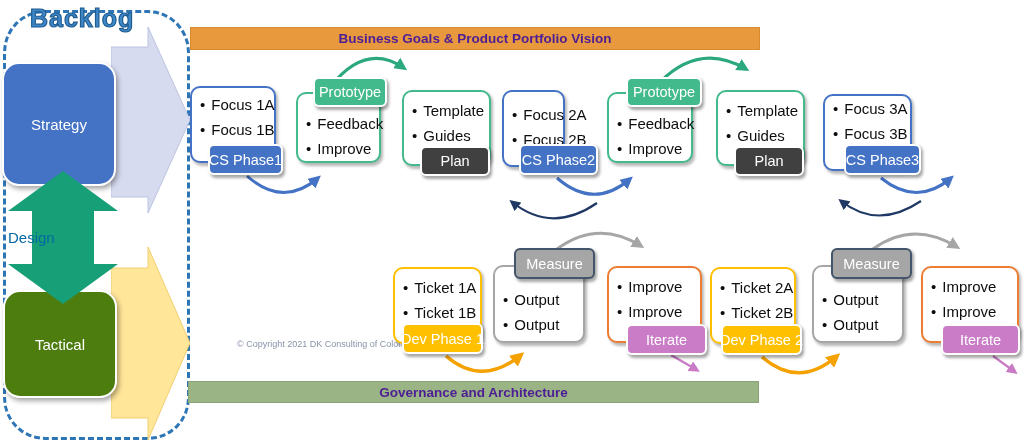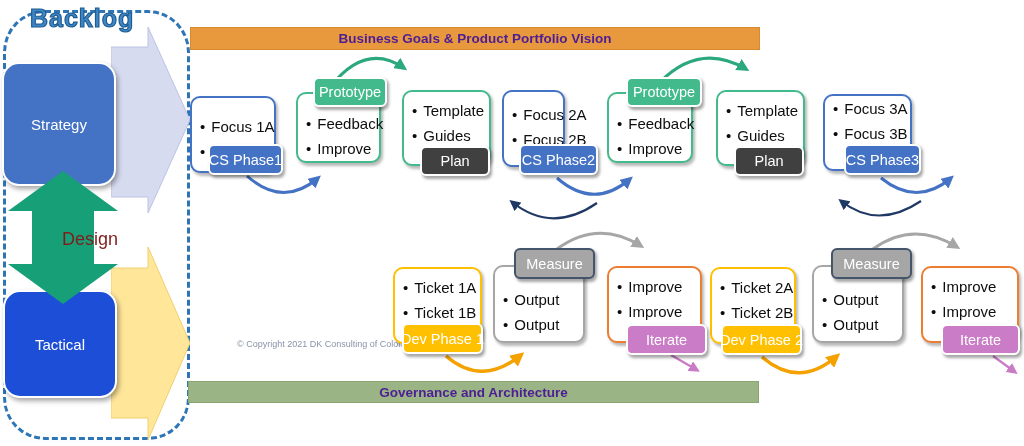--- a/index.html
+++ b/index.html
@@ -9,23 +9,23 @@
 
   
   .backlog-border{position:absolute;left:3px;top:10px;width:181px;height:424px;
     border:3px dashed #2E75B6;border-radius:42px;}
   .backlog-title{position:absolute;left:30px;top:4px;font-size:25px;font-weight:bold;
     color:#3E87C8;-webkit-text-stroke:1.2px #1F5C8F;letter-spacing:1px;}
   .bigbox{position:absolute;display:flex;align-items:center;justify-content:center;
     color:#fff;font-size:15px;border:2.5px solid #fff;border-radius:17px;
     box-shadow:2px 3px 5px rgba(0,0,0,.35);z-index:2;}
   .strategy{left:2px;top:62px;width:110px;height:120px;background:#4472C4;}
-  .tactical{left:3px;top:290px;width:110px;height:104px;background:#1d4ed8;}
-  .design-label{position:absolute;left:8px;top:229px;width:110px;text-align:right;
-    color:#7f1d1d;font-size:18px;z-index:3;}
+  .tactical{left:3px;top:290px;width:110px;height:104px;background:#4d7c0f;}
+  .design-label{position:absolute;left:8px;top:229px;width:110px;text-align:left;
+    color:#0369a1;font-size:15px;z-index:3;}
 
   
   .banner{position:absolute;display:flex;align-items:center;justify-content:center;
     font-size:13.5px;font-weight:600;color:#4c1d95;z-index:2;}
   .banner-top{left:190px;top:27px;width:568px;height:21px;background:#E8993E;border:1px solid #D88A2E;}
   .banner-bottom{left:188px;top:381px;width:569px;height:20px;background:#9BB485;border:1px solid #8AA574;}
 
   .copyright{position:absolute;left:237px;top:339px;font-size:9px;color:#8a93a8;z-index:2;}
 
   
@@ -75,21 +75,21 @@
 
   <svg class="abs" style="left:111px;top:247px;z-index:1" width="79" height="193" viewBox="0 0 79 193">
     <polygon points="0,21 37,21 37,0 79,96 37,193 37,171 0,171" fill="#FFE699" stroke="#f0cf70" stroke-width="1"></polygon>
   </svg>
 
   <div class="banner banner-top">Business Goals &amp; Product Portfolio Vision</div>
   <div class="banner banner-bottom">Governance and Architecture</div>
 
   <div class="copyright">© Copyright 2021 DK Consulting of Colorado</div>
 
-  <div class="card b-blue" style="left:190px;top:96px;width:86px;height:77px;padding-top:16px">
+  <div class="card b-blue" style="left:190px;top:86px;width:86px;height:77px;padding-top:4px">
     <div class="bul">Focus 1A</div>
     <div class="bul">Focus 1B</div>
   </div>
   <div class="tab t-blue" style="left:208px;top:144px;width:75px;height:31px">CS Phase1</div>
 
   <div class="card b-green" style="left:296px;top:92px;width:85px;height:71px;padding-top:17px">
     <div class="bul">Feedback</div>
     <div class="bul">Improve</div>
   </div>
   <div class="tab t-green" style="left:313px;top:77px;width:74px;height:30px">Prototype</div>

